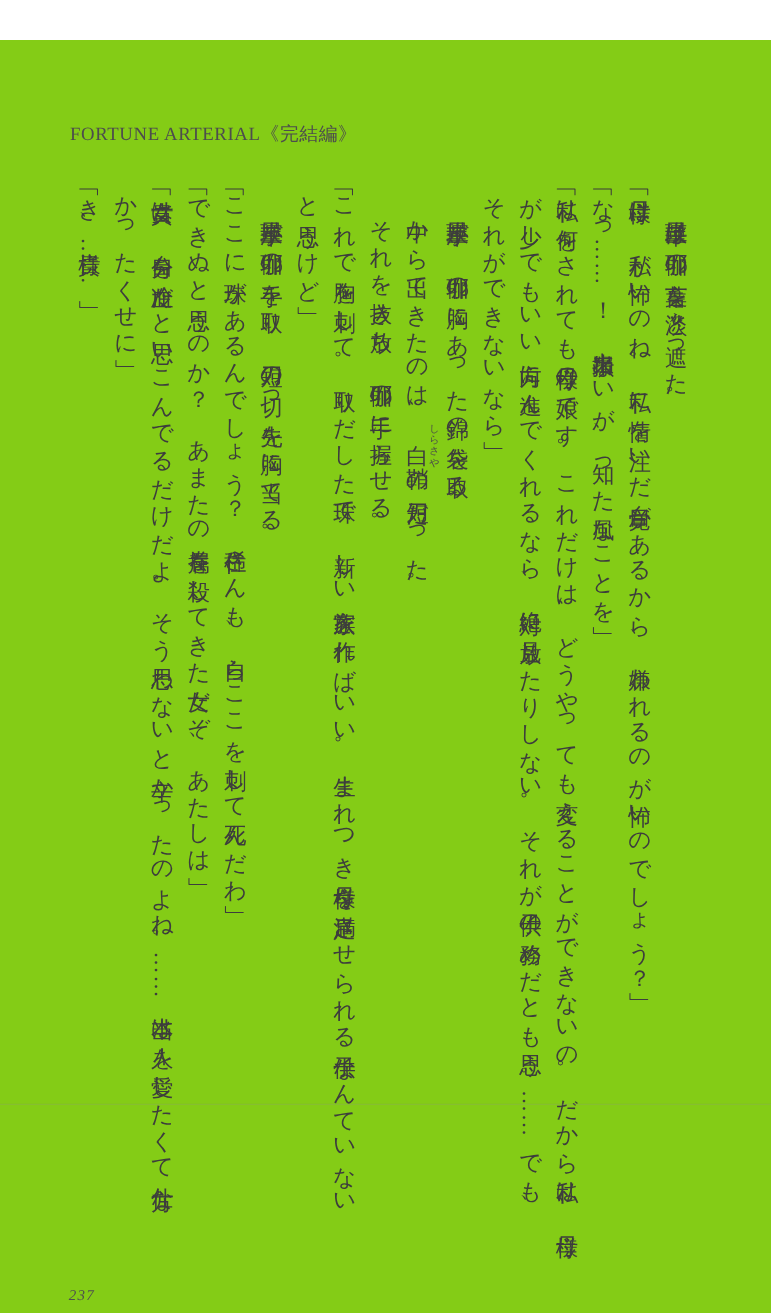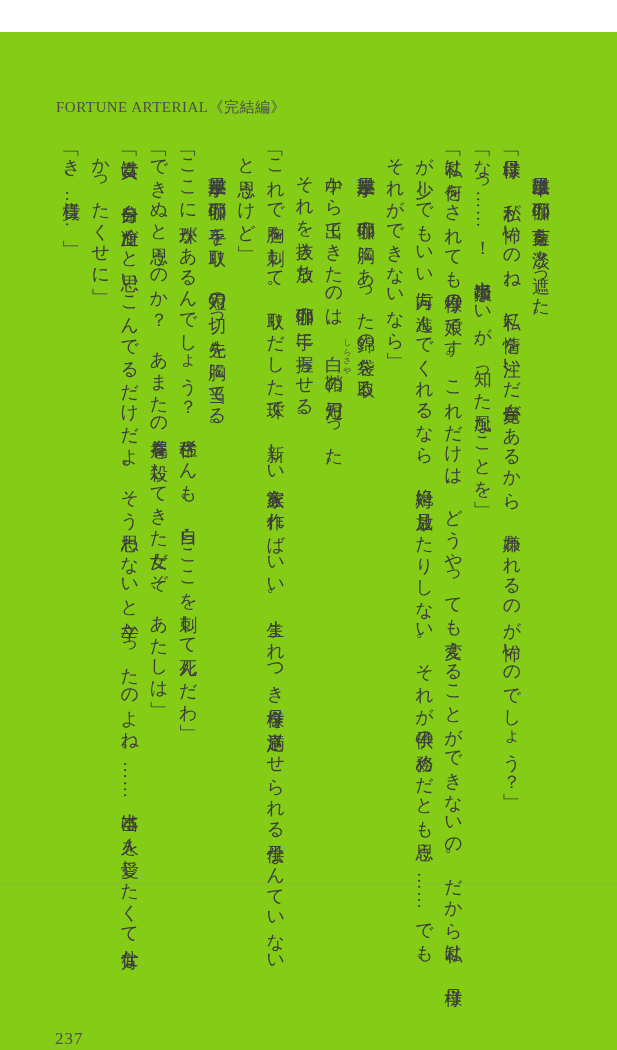--- a/index.html
+++ b/index.html
@@ -44,21 +44,22 @@
   }
   ruby rt {
     font-size: 8px;
     letter-spacing: 0;
     color: #4a4a4a;
   }
   .page-number {
     position: absolute;
     left: 55px;
     top: 997px;
-    font-size: 17px;
+    font-style: italic;
+    font-size: 12px;
     color: #4f4f4f;
     letter-spacing: 1px;
   }
   .scan-line {
     position: absolute;
     left: 0;
     top: 851px;
     width: 100%;
     height: 1px;
     background: rgba(140, 140, 140, 0.22);

